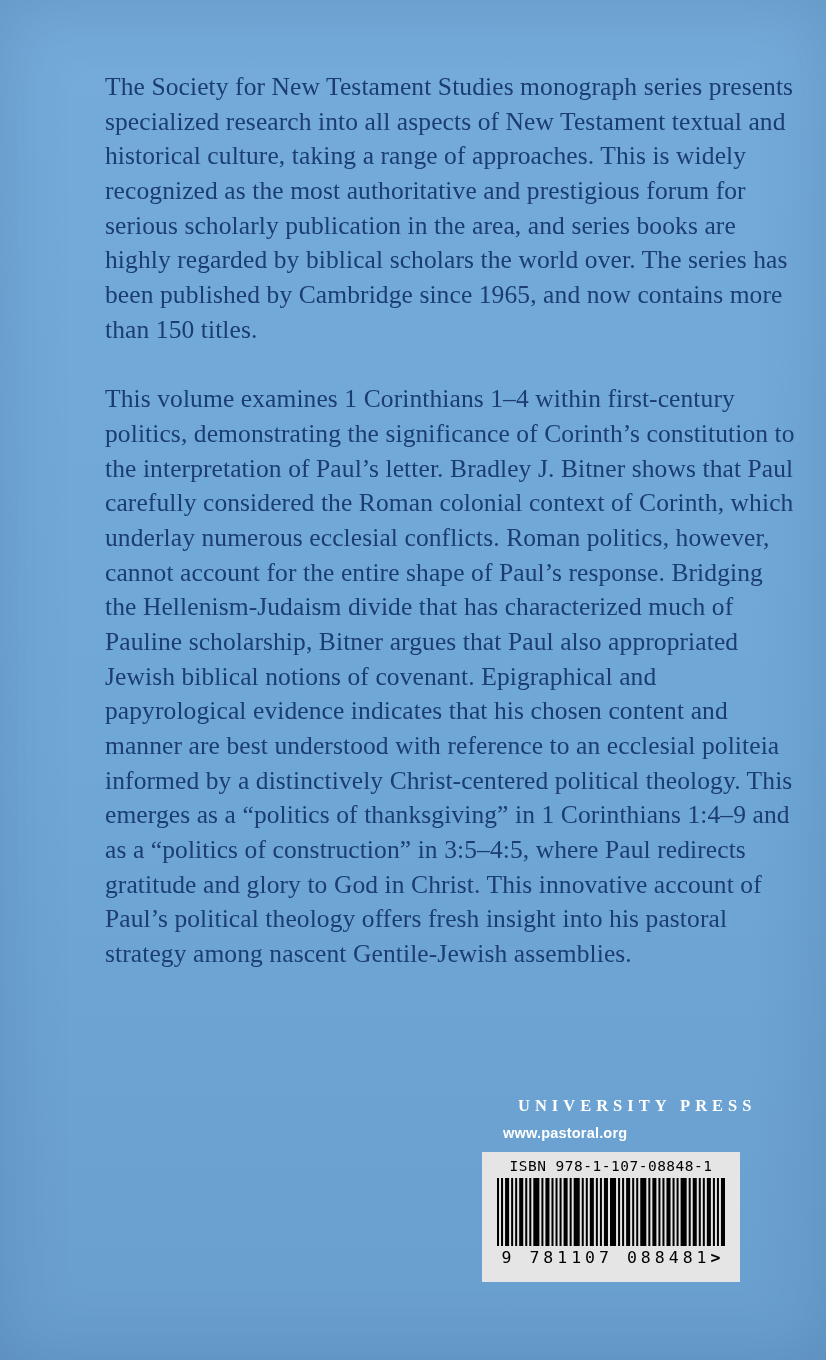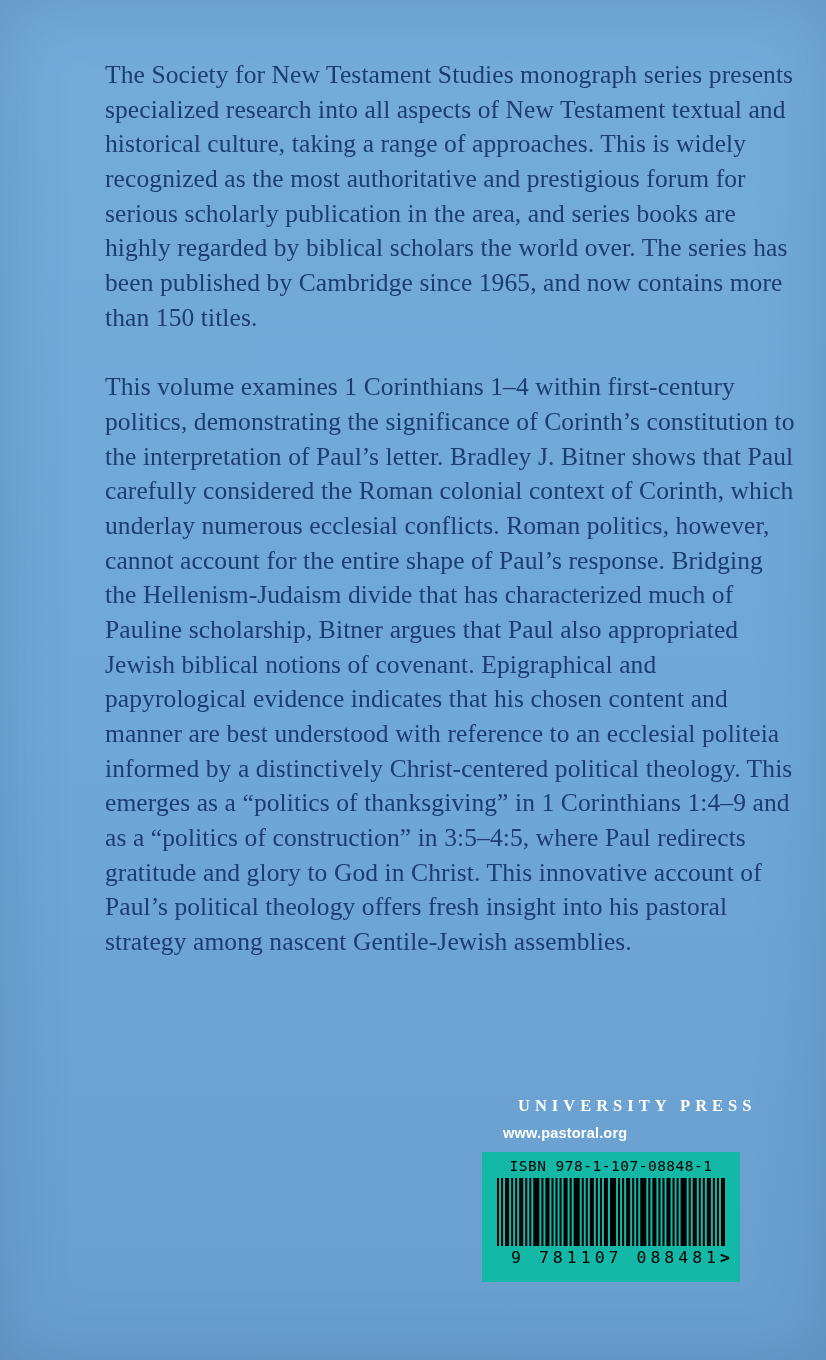--- a/index.html
+++ b/index.html
@@ -20,21 +20,21 @@
   .blurb {
     position: absolute;
     left: 105px;
     top: 58px;
     width: 692px;
     color: #1b3d71;
     font-size: 25.5px;
     line-height: 1.36;
     letter-spacing: 0.1px;
   }
-  .blurb p { margin: 0 0 35px 0; }
+  .blurb p { margin: 12px 0 35px 0; }
   .blurb .italic { }
 
   .publisher-block {
     position: absolute;
     left: 482px;
     top: 1092px;
     width: 258px;
     color: #ffffff;
   }
   .cup-name {
@@ -60,21 +60,21 @@
     margin-top: 9px;
     font-family: "Liberation Sans", sans-serif;
     font-weight: bold;
     font-size: 14.5px;
     letter-spacing: 0.2px;
   }
   .isbn-box {
     margin-top: 11px;
     width: 258px;
     height: 130px;
-    background: #14b8a6;
+    background: #e5e5e5;
     padding: 6px 10px 5px 10px;
     display: flex;
     flex-direction: column;
     align-items: stretch;
   }
   .isbn-label {
     color: #000000;
     font-family: "DejaVu Sans Mono", monospace;
     font-size: 14.5px;
     letter-spacing: 0.5px;
@@ -84,21 +84,21 @@
   .barcode {
     margin-top: 4px;
     align-self: center;
     width: 228px;
     height: 68px;
     display: block;
   }
   .isbn-digits {
     margin-top: 2px;
     display: flex;
-    justify-content: flex-end;
+    justify-content: center;
     align-items: baseline;
     color: #000000;
     font-family: "DejaVu Sans Mono", monospace;
     font-size: 16.5px;
   }
   .isbn-digits .digits { letter-spacing: 4px; white-space: nowrap; }
   .isbn-digits .arrow { font-weight: bold; }
 </style>
 </head>
 <body>

